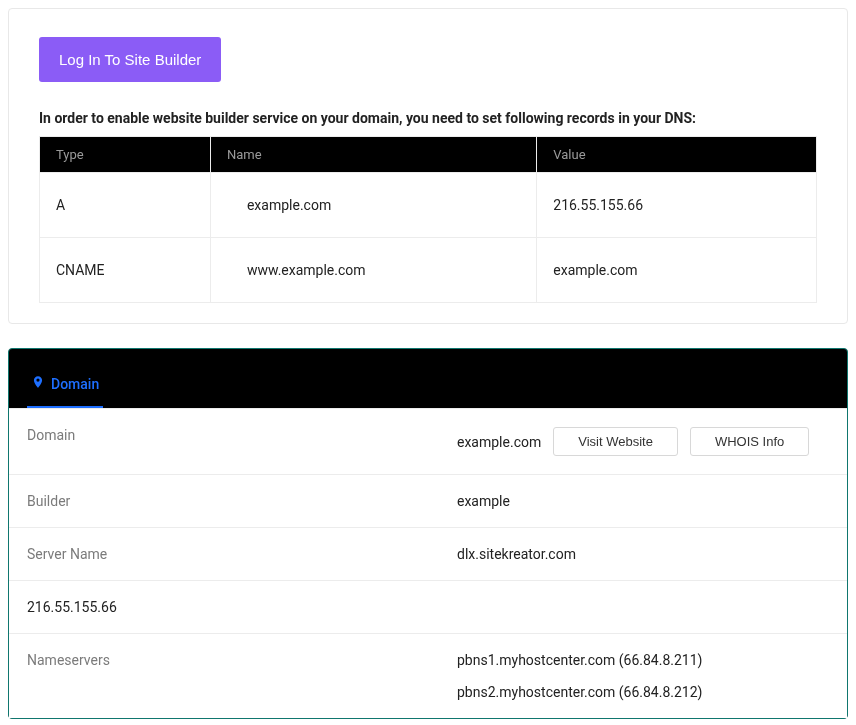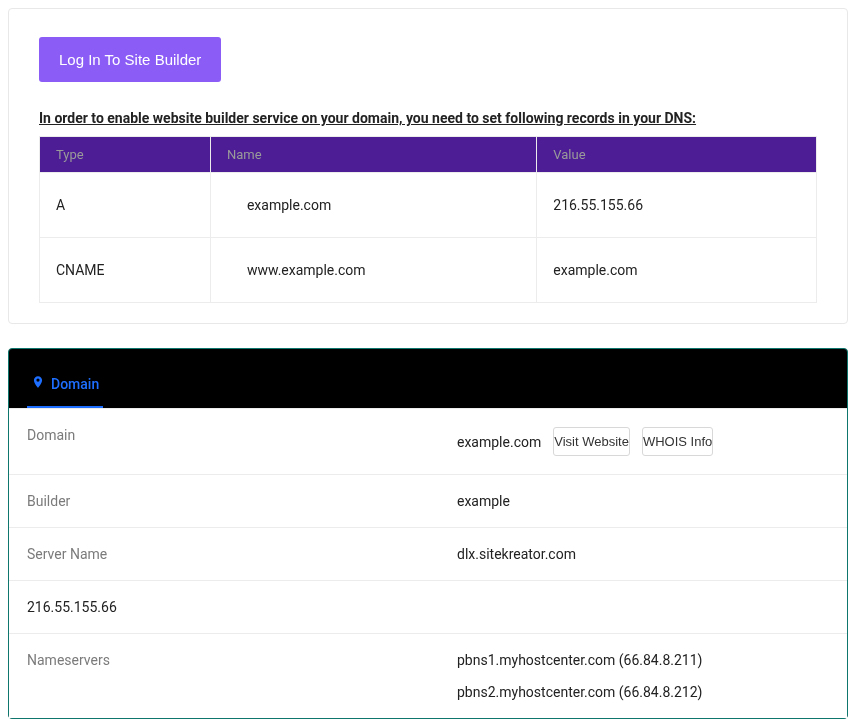--- a/index.html
+++ b/index.html
@@ -33,34 +33,33 @@
       border-radius: 3px;
       cursor: pointer;
       font-weight: 500;
     }
     .instruction {
       font-weight: 700;
       font-size: 14px;
       color: #222;
       margin-top: 28px;
       margin-bottom: 10px;
-      text-decoration: underline;
     }
     table.dns {
       width: 100%;
       border-collapse: collapse;
       border: 1px solid #ececec;
     }
     table.dns th {
       text-align: left;
       font-weight: 400;
       color: #9a9a9a;
       font-size: 13px;
       padding: 10px 16px;
-      background: #4c1d95;
+      background: #000000;
       border: 1px solid #ececec;
       border-bottom: none;
     }
     table.dns td {
       padding: 24px 16px;
       font-size: 14px;
       color: #222;
       border: 1px solid #ececec;
       vertical-align: middle;
     }
@@ -119,21 +118,21 @@
       flex-direction: column;
       align-items: flex-start;
       gap: 16px;
     }
     .btn-outline {
       display: inline-block;
       background: #fff;
       border: 1px solid #d8d8d8;
       color: #333;
       font-size: 13px;
-      padding: 6px 0;
+      padding: 6px 24px;
       border-radius: 3px;
       cursor: pointer;
     }
   </style>
 </head>
 <body>
 
 <div class="card">
   <div class="card-inner">
     <button class="btn-primary">Log In To Site Builder</button>

